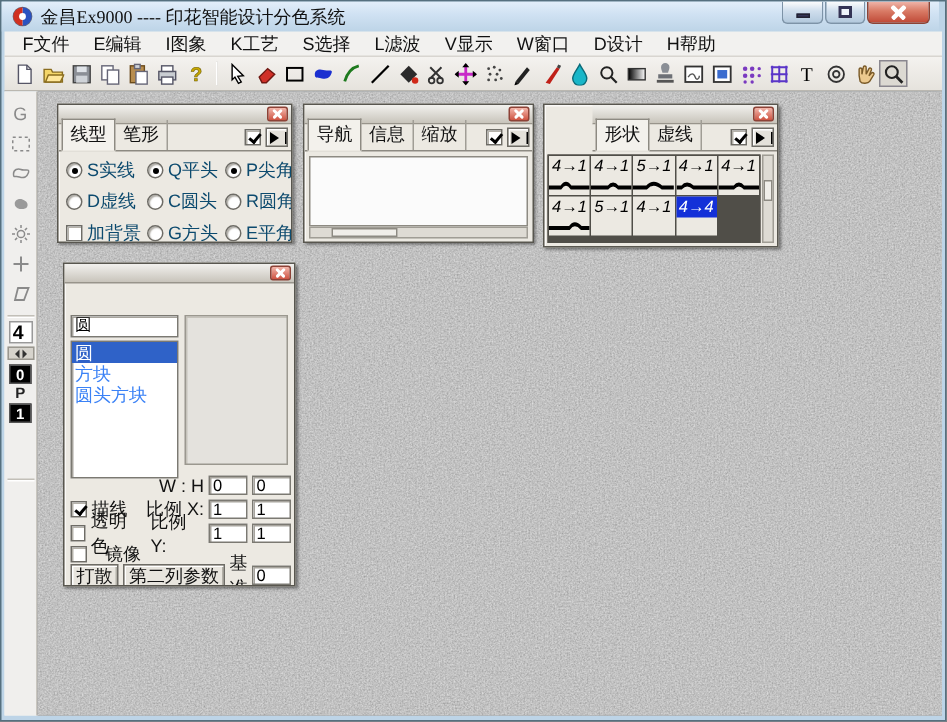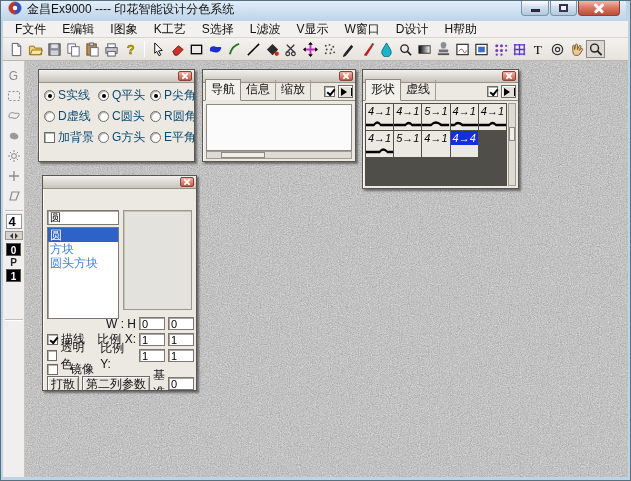--- a/index.html
+++ b/index.html
@@ -1,21 +1,21 @@
 <!DOCTYPE html>
 <html><head>
 <meta charset="utf-8">
 <style>
   * { margin:0; padding:0; box-sizing:border-box; }
   body { font-family:"Liberation Sans","DejaVu Sans",sans-serif; background:#555; }
   .win { position:relative; width:631px; height:481px; background:#bdd4e7;
          border:1px solid #56707f; overflow:hidden; }
   
   .titlebar { position:absolute; left:0; top:0; right:4px; height:20px;
-    background:linear-gradient(#e3eefa,#cfe1f2 45%,#bdd4e7); display:flex; align-items:flex-start; }
+    background:linear-gradient(#e3eefa,#cfe1f2 45%,#bdd4e7); display:flex; align-items:center;font-family:Liberation Serif, serif; }
   .applogo { width:14px; height:14px; margin:0 5px 0 7px; }
   .title { font-size:12px; color:#111; }
   .caps { position:absolute; right:6px; top:0; display:flex; }
   .cap { height:15px; border:1px solid #7d93a7; border-top:none; border-radius:0 0 4px 4px;
     background:linear-gradient(#fdfdfd,#cfdeed 45%,#b3c9dd); margin-left:1px;
     display:flex; align-items:center; justify-content:center; position:relative; }
   .cap.min{width:28px}.cap.res{width:27px}
   .cap.cls { width:42px; background:linear-gradient(#f0b6ab,#d97b66 45%,#c04a38); border-color:#8c4335; }
   .glyph-min { width:9px; height:3px; background:#335; border:1px solid #223; margin-top:5px; }
   .glyph-res { width:9px; height:8px; border:2px solid #335; background:#eef4fb; }
@@ -420,20 +420,31 @@
 
     <div class="palette" style="left:35px; top:8px; width:157px; height:93px;">
       <div class="ptitle">
         <div class="pclose">
             <span class="glyph-x">
               <i></i>
               <i></i>
             </span>
           </div>
       </div>
+      <div class="ptabs">
+        <span class="ptab active">线型</span>
+        <span class="ptab">笔形</span>
+        <span class="ptools">
+            <span class="checkbox on"></span>
+            <span class="arrowbtn">
+              <i></i>
+              <b></b>
+            </span>
+          </span>
+      </div>
       <div class="pen-grid">
         <label class="opt">
             <span class="radio on"></span>
             <span>S实线</span>
           </label>
         <label class="opt">
             <span class="radio on"></span>
             <span>Q平头</span>
           </label>
         <label class="opt">
@@ -488,21 +499,21 @@
               <b></b>
             </span>
           </span>
       </div>
       <div class="nav-view"></div>
       <div class="hscroll">
           <div class="thumb"></div>
         </div>
     </div>
 
-    <div class="palette" style="left:359px; top:8px; width:157px; height:120px;">
+    <div class="palette" style="left:359px; top:8px; width:157px; height:96px;padding-left:32px;">
       <div class="ptitle">
         <div class="pclose">
             <span class="glyph-x">
               <i></i>
               <i></i>
             </span>
           </div>
       </div>
       <div class="ptabs">
         <span class="ptab active">形状</span>

